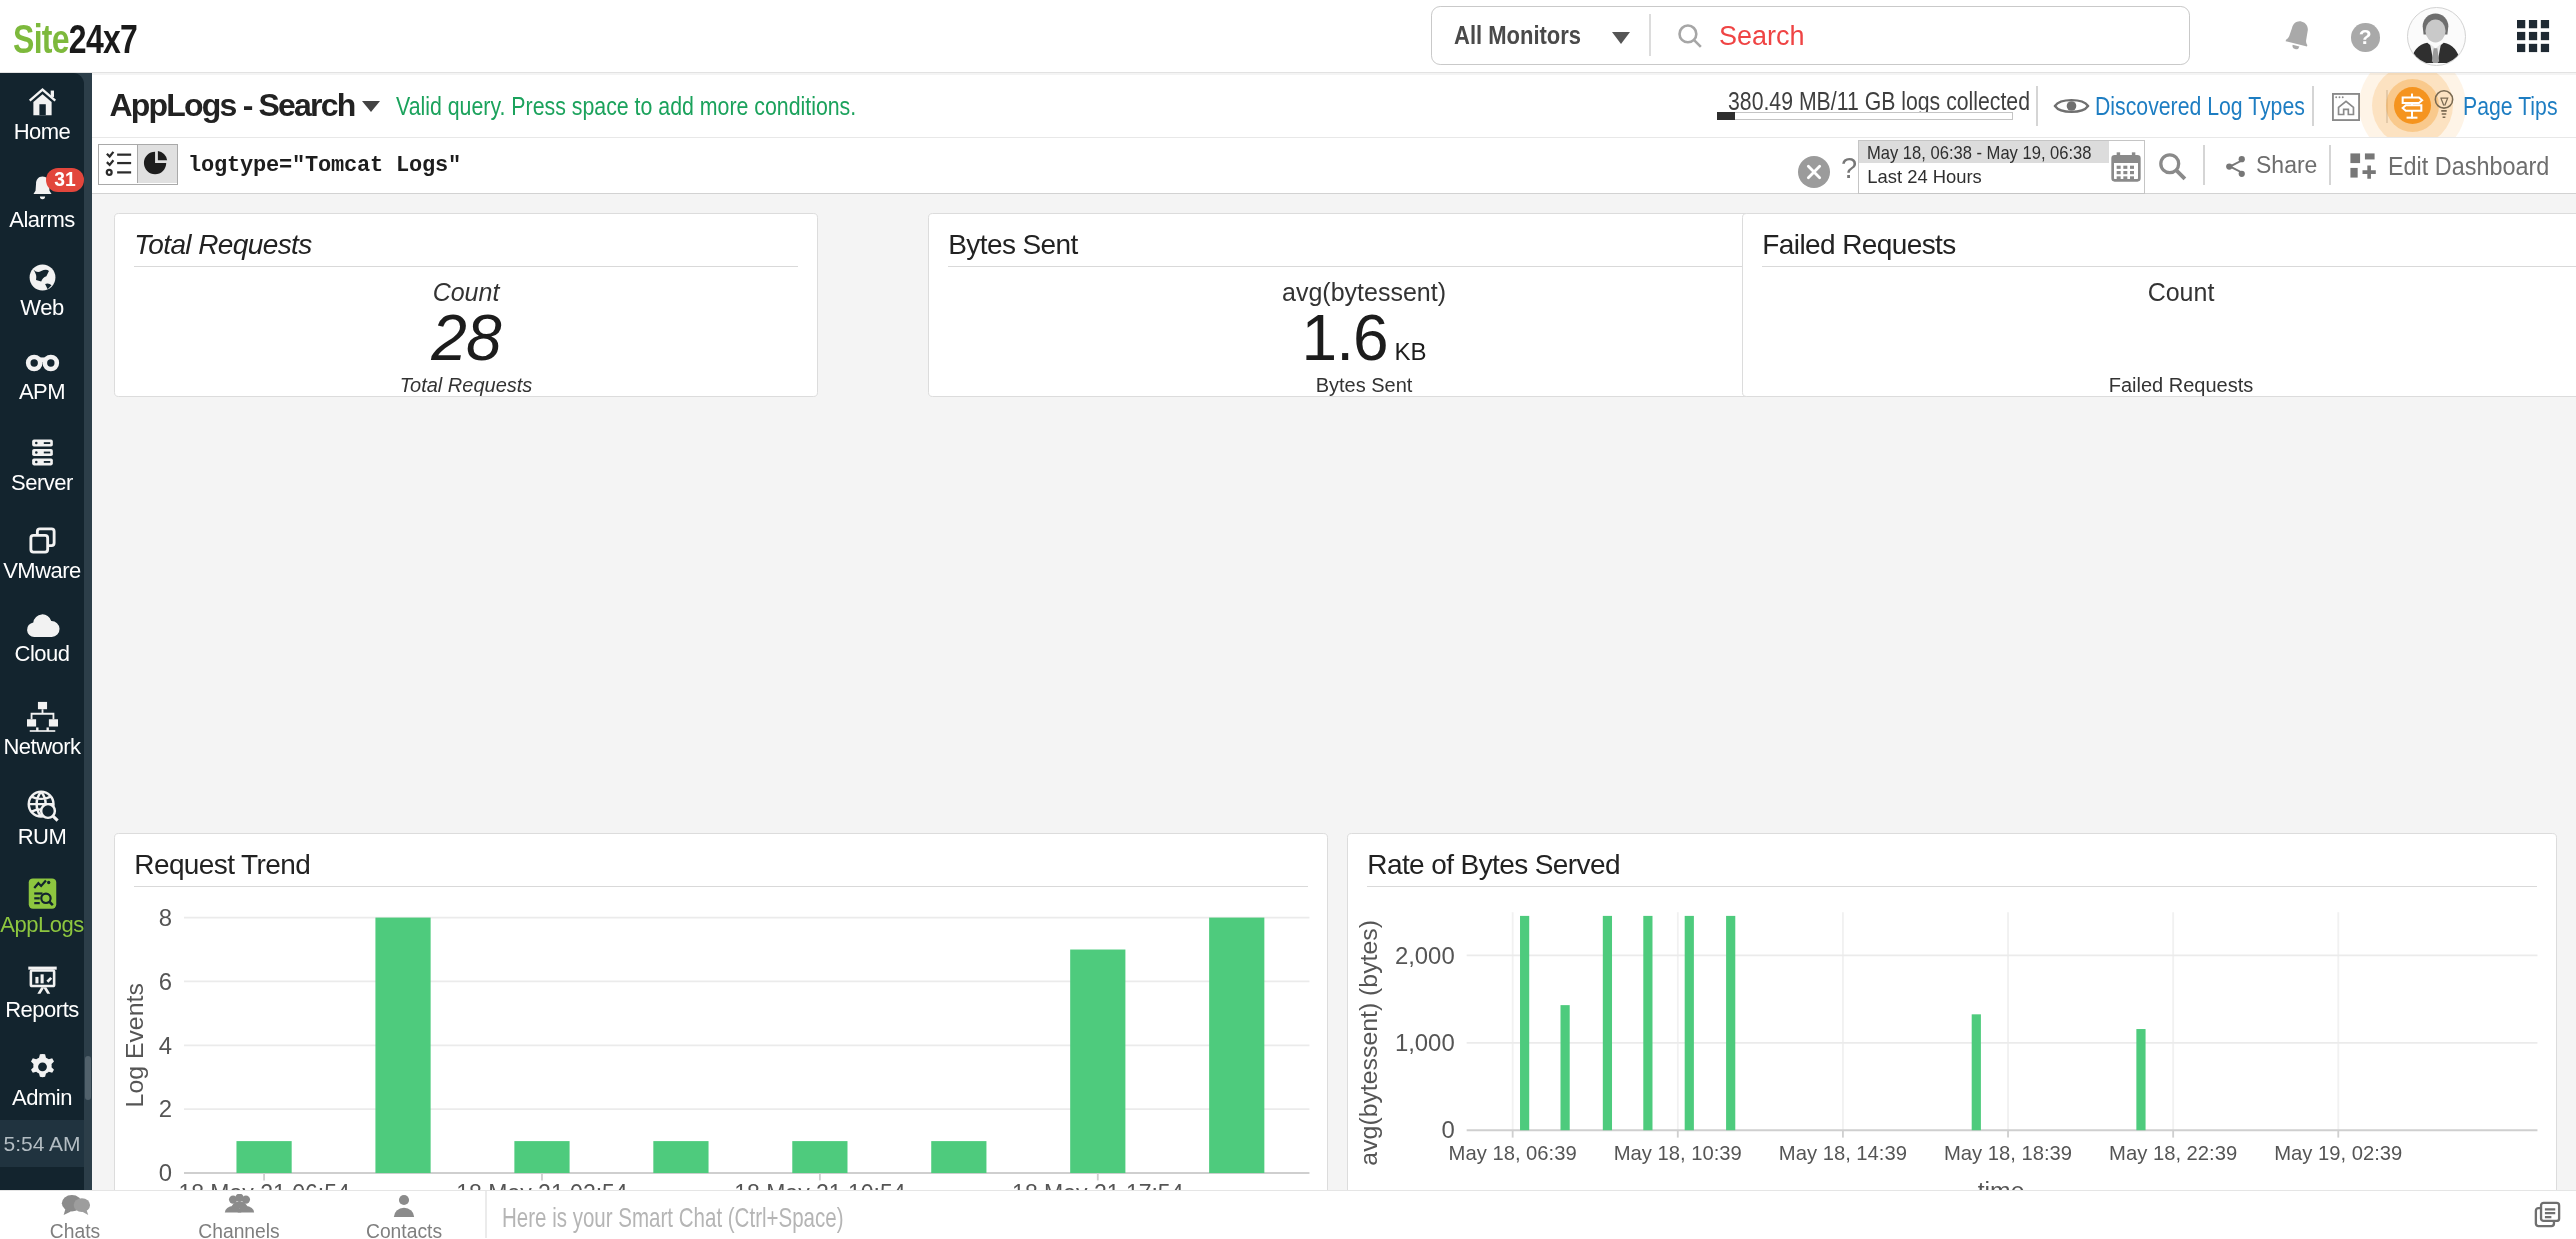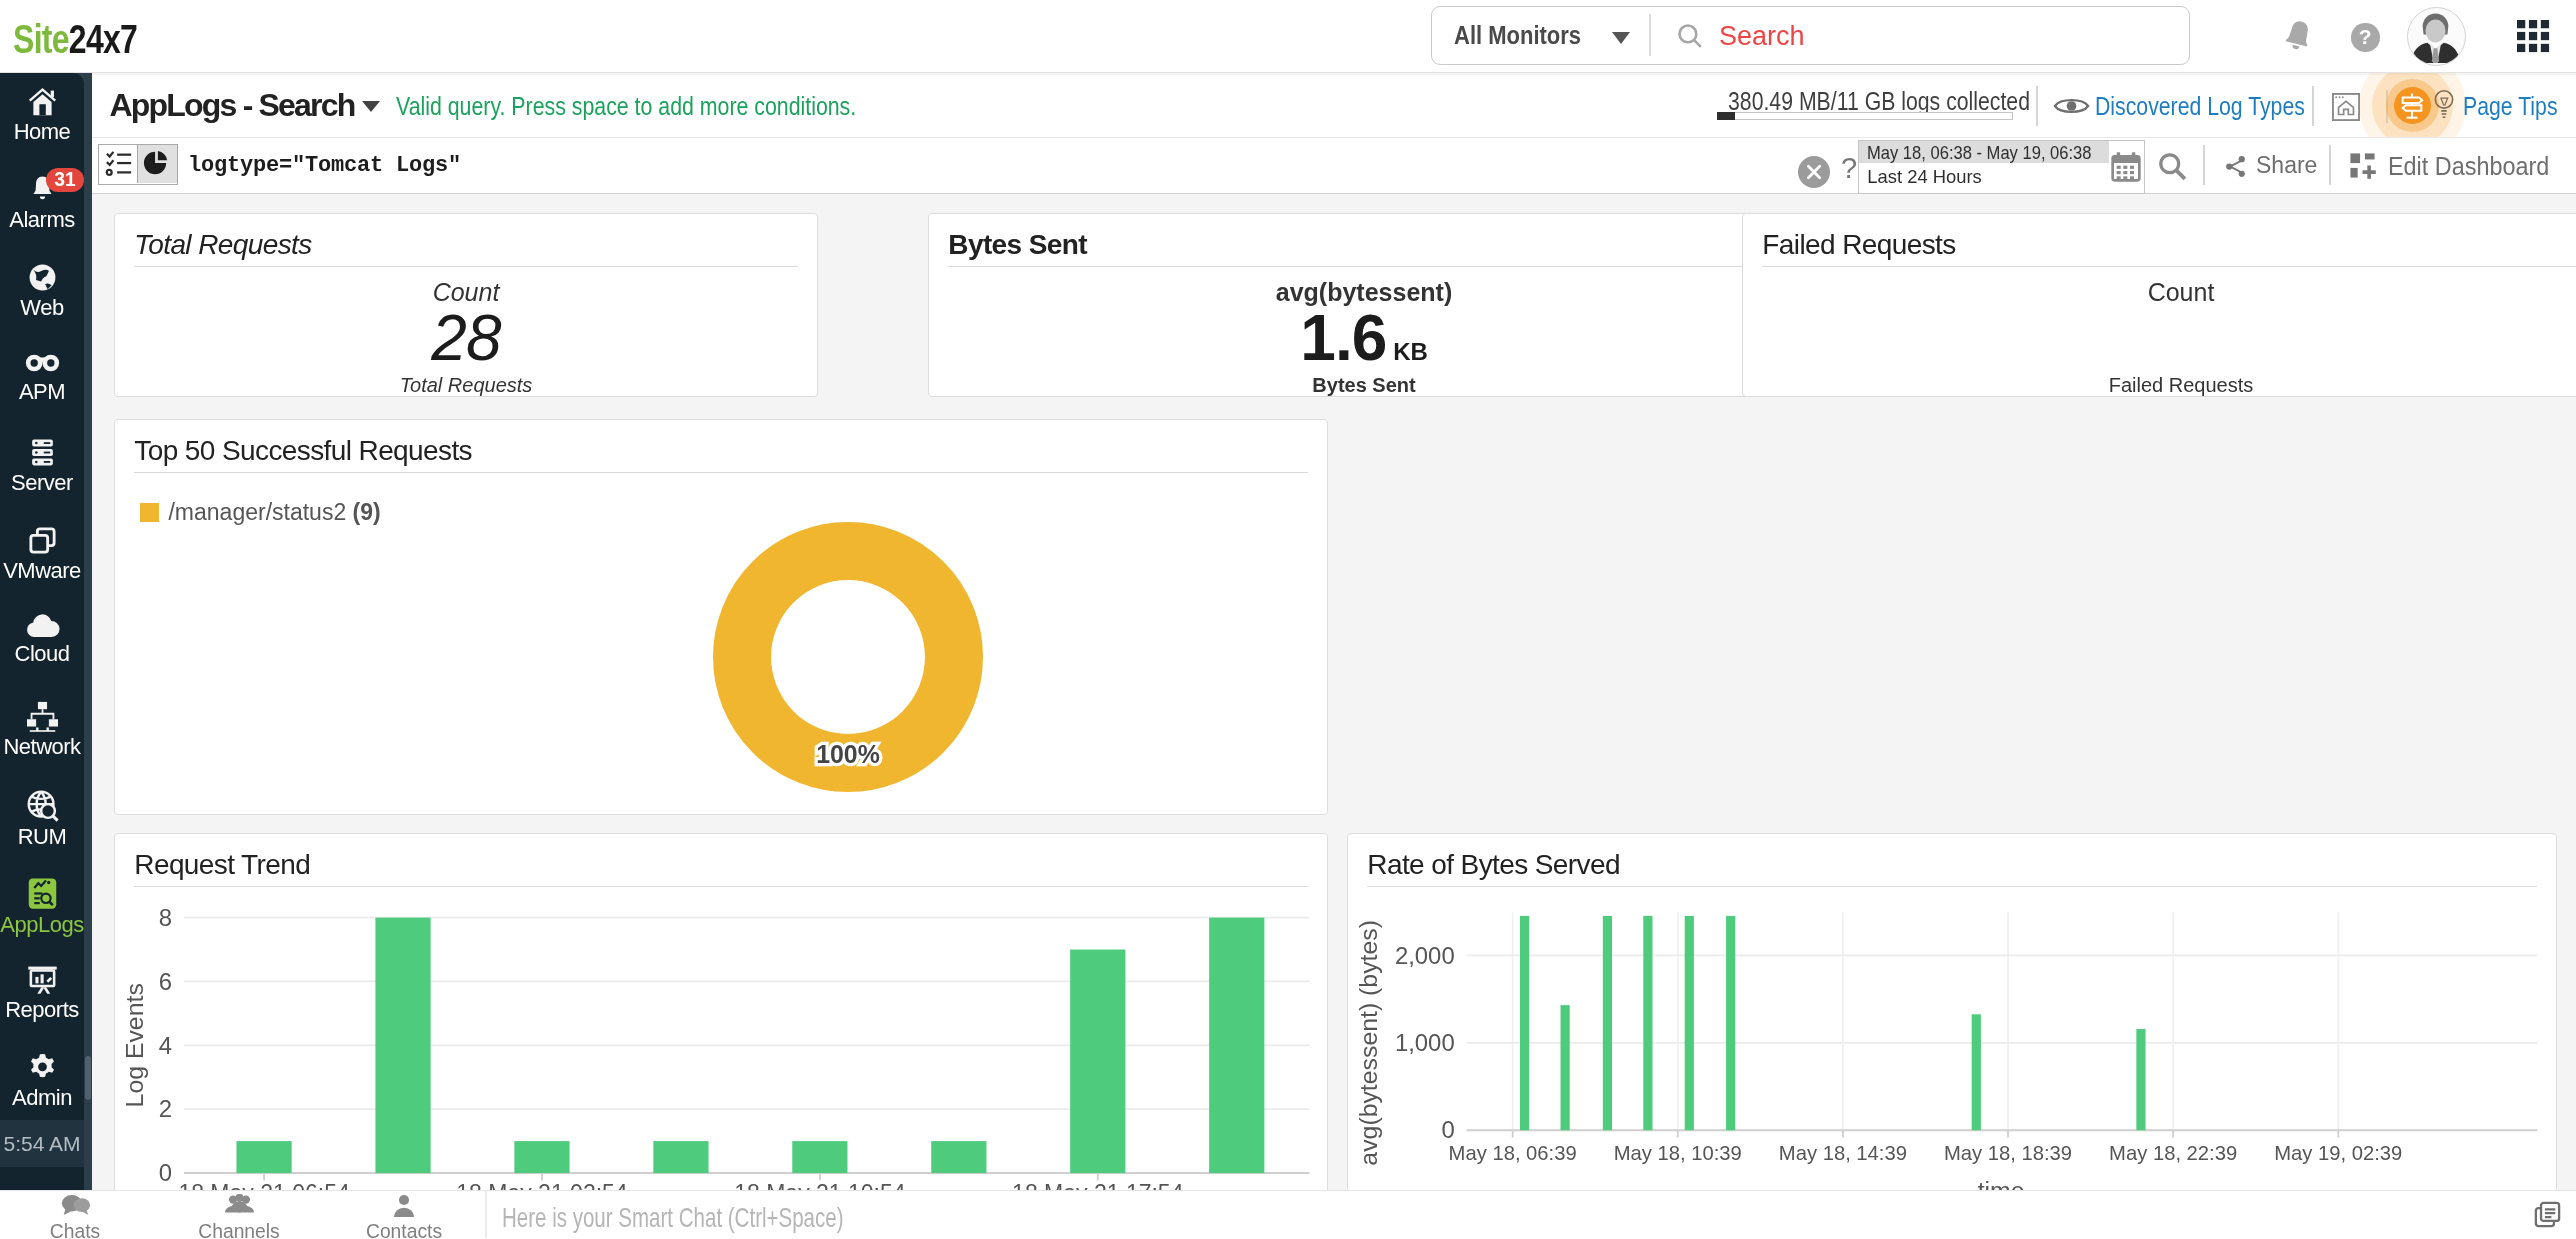--- a/index.html
+++ b/index.html
@@ -387,43 +387,34 @@
     <span class="abs" style="left:2296px;top:13px;font-size:26px;color:#6e6e6e;transform:scaleX(0.9);transform-origin:0 0;">Edit Dashboard</span>
   </div>
 
   <div class="card stat" style="left:114px;top:213px;width:704px;height:184px;font-style:italic;">
     <span class="ct">Total Requests</span>
       <div class="csep"></div>
     <span class="lab" style="top:64px">Count</span>
     <span class="num" style="top:87px">28</span>
     <span class="cap" style="top:160px">Total Requests</span>
   </div>
-  <div class="card stat" style="left:928px;top:213px;width:872px;height:184px;font-weight:bold;">
+  <div class="card stat" style="left:928px;top:213px;width:872px;height:184px;">
     <span class="ct">Bytes Sent</span>
       <div class="csep"></div>
     <span class="lab" style="top:64px">avg(bytessent)</span>
     <span class="num" style="top:87px">1.6<span style="font-size:24px;letter-spacing:0;"> KB</span></span>
     <span class="cap" style="top:160px">Bytes Sent</span>
   </div>
   <div class="card stat" style="left:1742px;top:213px;width:878px;height:184px;">
     <span class="ct">Failed Requests</span>
       <div class="csep"></div>
     <span class="lab" style="top:64px">Count</span>
     <span class="cap" style="top:160px">Failed Requests</span>
   </div>
 
-  <div class="card" style="left:114px;top:419px;width:1214px;height:396px;">
-    <span class="ct">Top 50 Successful Requests</span>
-      <div class="csep"></div>
-    <div class="leg" style="left:25px;top:79px;"><span class="sw" style="background:#f1b62f"></span>/manager/status2 <b>(9)</b></div>
-    <svg class="abs" style="left:598px;top:102px" width="270" height="270" viewBox="0 0 293 293">
-      <circle cx="146.5" cy="146.5" r="115" fill="none" stroke="#f1b62f" stroke-width="63"></circle>
-      <text x="146.5" y="261" text-anchor="middle" font-size="27" fill="#444" font-weight="bold" stroke="#fff" stroke-width="7" paint-order="stroke">100%</text>
-    </svg>
-  </div>
 
   <div class="card" style="left:114px;top:833px;width:1214px;height:432px;">
     <span class="ct">Request Trend</span>
       <div class="csep"></div>
     <svg id="chart1" class="abs" style="left:0px;top:55px" width="1211" height="373" viewBox="0 0 1316 405">
         <line x1="75" y1="308.5" x2="1298" y2="308.5" stroke="#cfcfcf" stroke-width="2"></line>
         <text x="62" y="317.5" text-anchor="end" font-size="26" fill="#555">0</text>
         <line x1="75" y1="239.1" x2="1298" y2="239.1" stroke="#ebebeb" stroke-width="2"></line>
         <text x="62" y="248.1" text-anchor="end" font-size="26" fill="#555">2</text>
         <line x1="75" y1="169.7" x2="1298" y2="169.7" stroke="#ebebeb" stroke-width="2"></line>

